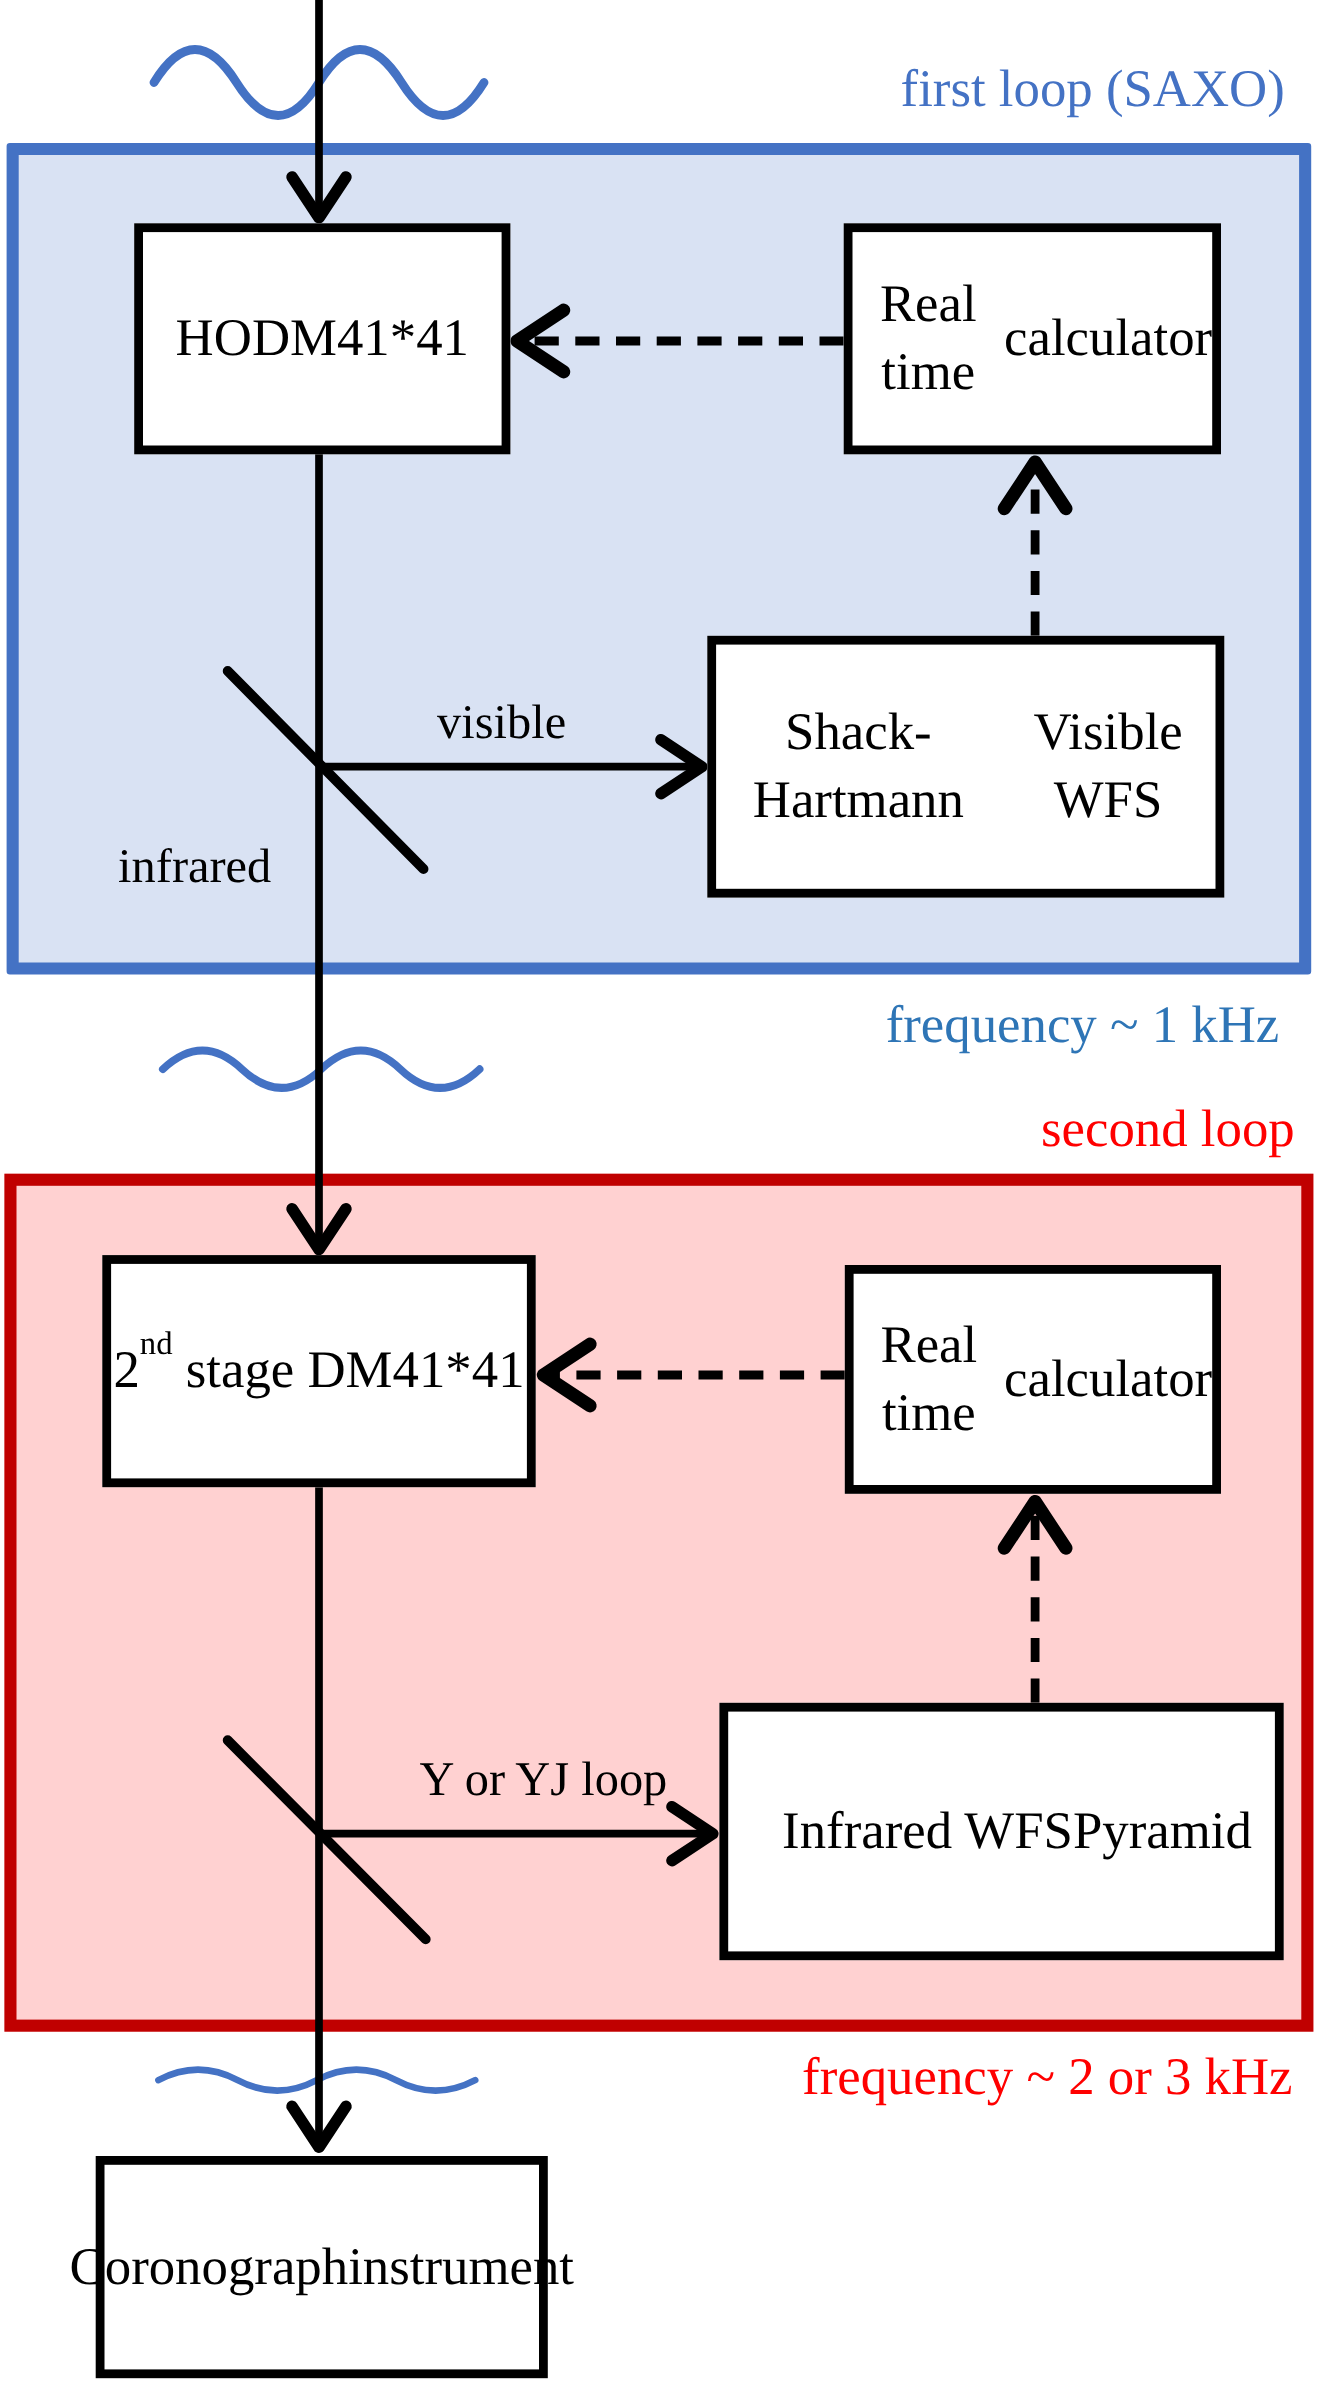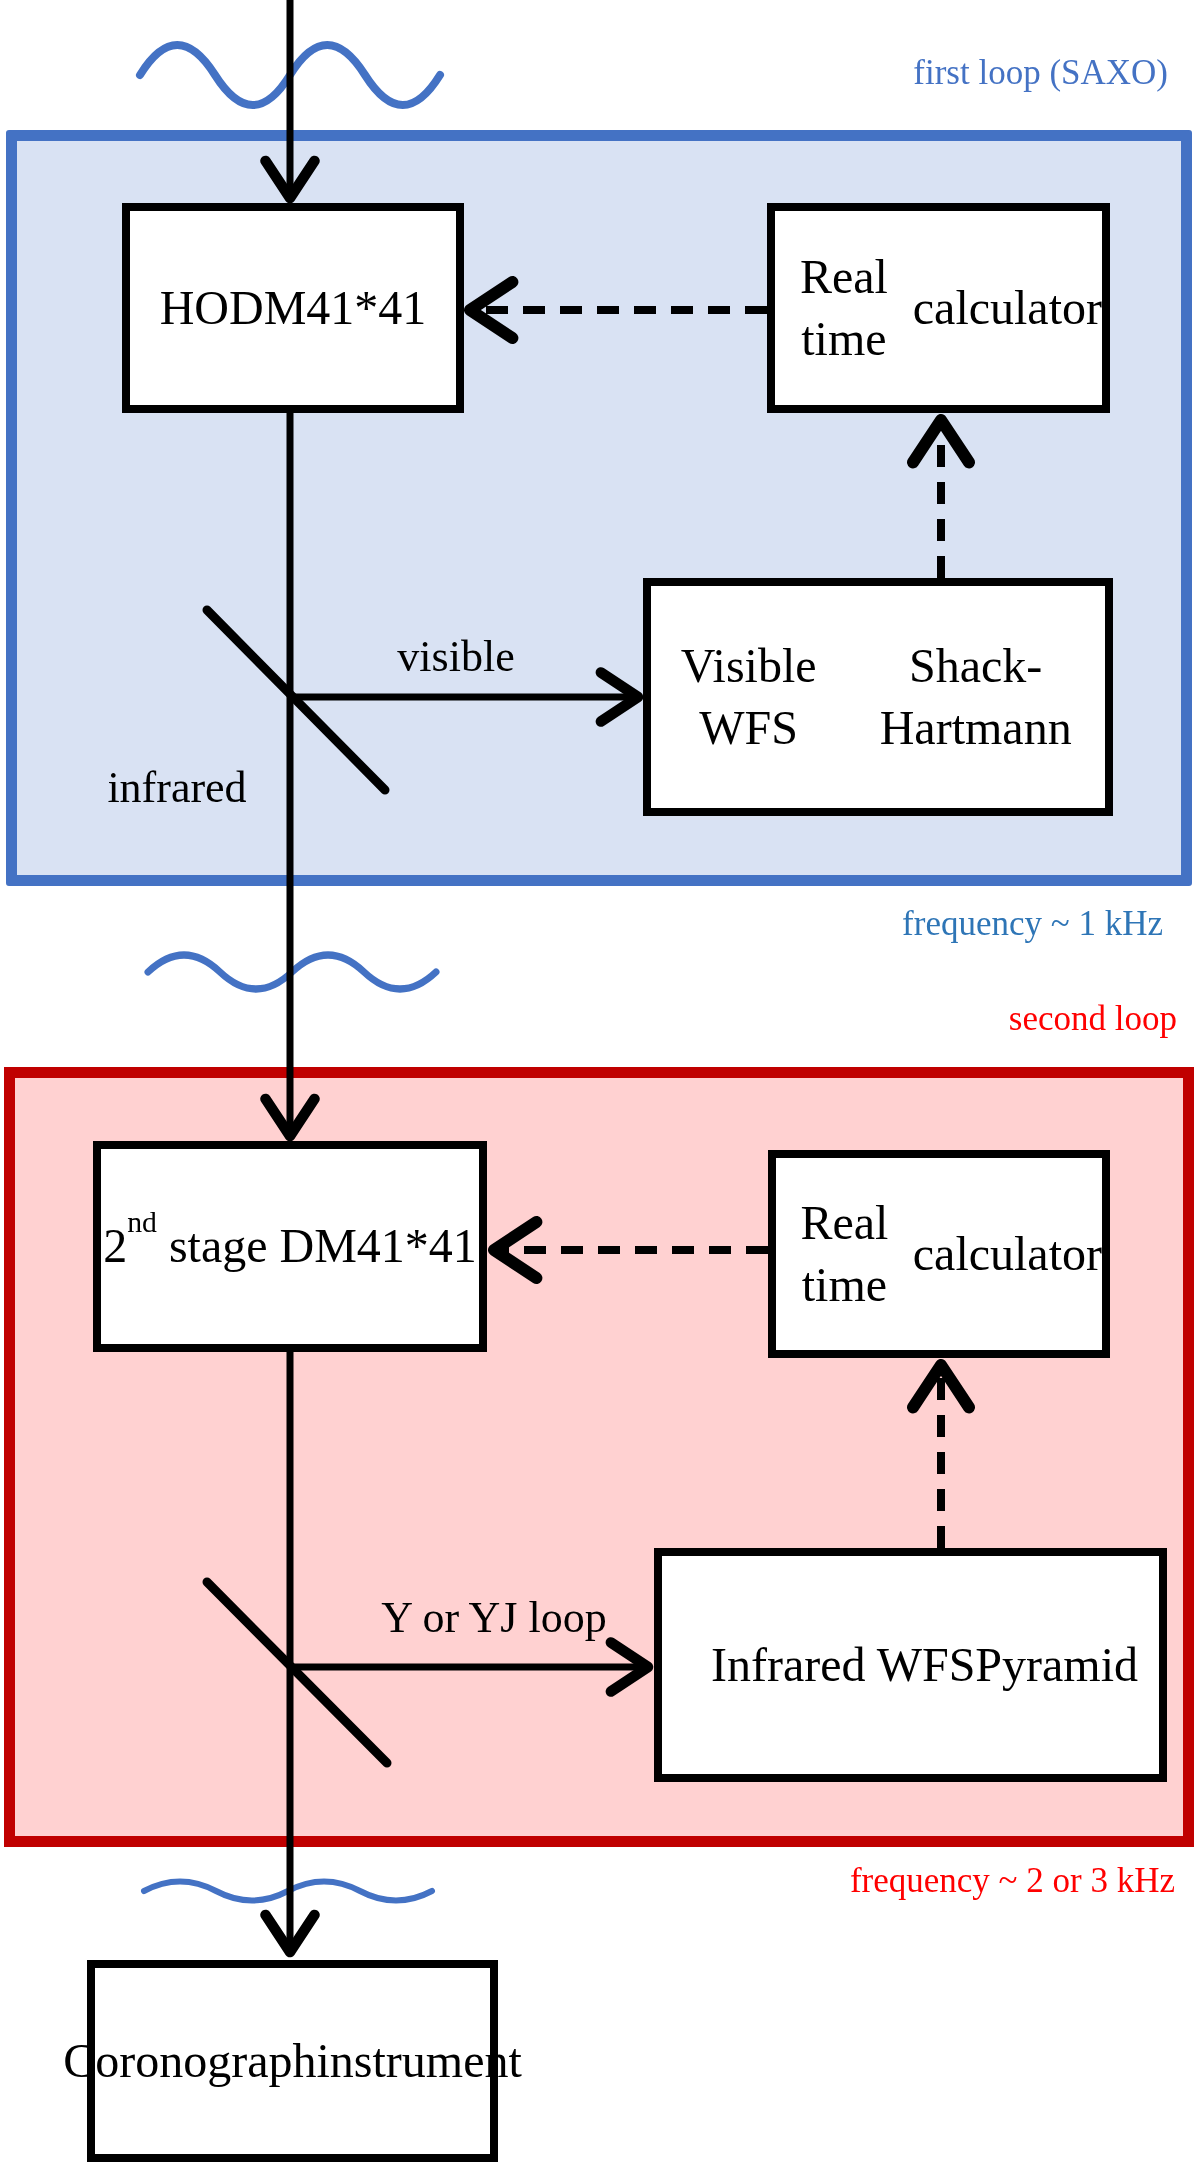--- a/index.html
+++ b/index.html
@@ -47,21 +47,21 @@
     position:absolute;z-index:4;color:var(--ink,#000);
     font-size:44px;line-height:1.25;white-space:nowrap;
     transform:translate(-50%,-50%);text-align:center;
   }
   #lbl-visible {left:456px;top:656px;}
   #lbl-infrared{left:177px;top:767px;margin-top:20px;}
   #lbl-yyj     {left:494px;top:1617px;}
   #lbl-hkjhk   {left:160px;top:1741px;white-space:normal;width:320px;}
   
   .loop-caption{
-    position:absolute;z-index:4;font-size:35px;line-height:1.2;
+    position:absolute;z-index:4;font-size:48px;line-height:1.2;
     white-space:nowrap;text-align:right;
   }
   #lbl-first {right:32px;top:52px;  color:var(--loop1-label,#4472C4);}
   #lbl-freq1 {right:37px;top:903px; color:var(--loop1-freq,#2E75B6);}
   #lbl-second{right:23px;top:998px; color:var(--loop2-label,#FF0000);}
   #lbl-freq2 {right:25px;top:1860px;color:var(--loop2-label,#FF0000);}
   
   #wires{position:absolute;left:0;top:0;z-index:2;}
   .beam{stroke:var(--ink,#000);stroke-width:7;fill:none;}
   .splitter{stroke:var(--ink,#000);stroke-width:9;fill:none;stroke-linecap:round;}
@@ -106,22 +106,22 @@
 
   <div id="box-hodm" class="node">
     <span>HODM</span>
     <span>41*41</span>
   </div>
   <div id="box-rtc1" class="node">
     <span>Real time</span>
     <span>calculator</span>
   </div>
   <div id="box-vwfs" class="node">
+    <span>Shack-Hartmann</span>
     <span>Visible WFS</span>
-    <span>Shack-Hartmann</span>
   </div>
 
   <div id="box-dm2" class="node">
     <span><span>2</span><sup>nd</sup><span> stage DM</span></span>
     <span>41*41</span>
   </div>
   <div id="box-rtc2" class="node">
     <span>Real time</span>
     <span>calculator</span>
   </div>

